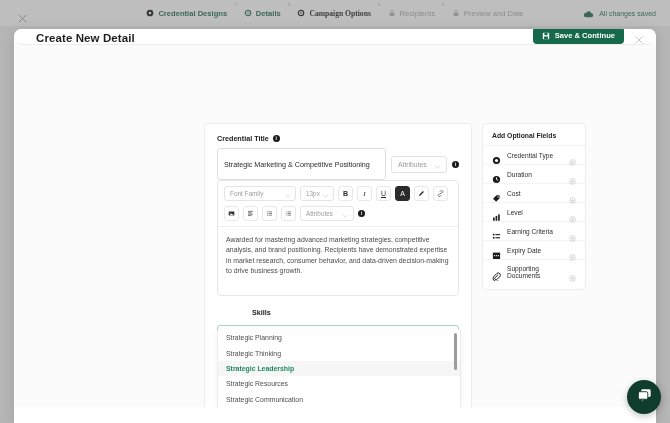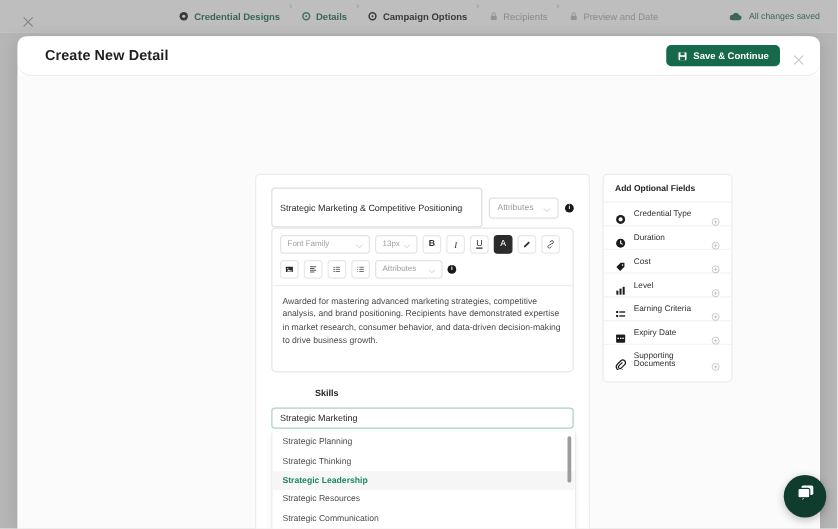--- a/index.html
+++ b/index.html
@@ -35,41 +35,41 @@
   .tb-close {
     position:absolute; left:18px; top:9px;
     width:9px; height:9px; opacity:.55;
   }
   .crumbs {
     position:absolute; left:0; right:0; top:0; height:26px;
     display:flex; justify-content:center; gap:5px;
   }
   .crumb { display:flex; align-items:center; gap:4px; font-size:7.6px; }
   .crumb .ci { width:8px; height:8px; display:inline-block; flex:none; }
-  .crumb.active .cl { color:#1b1b1b; font-weight:bold; }
+  .crumb.active .cl { color:#1b1b1b; font-weight:bold;font-family:Liberation Serif, serif; }
   .crumb.done .cl { color:#1f6a4d; font-weight:bold; }
   .crumb.locked .cl { color:#a9a9a9; }
   .sep { color:#b5b5b5; font-size:8px; margin:0 2px; }
 
   .saved {
     position:absolute; right:14px; top:0; height:26px;
     display:flex; align-items:center; gap:5px;
   }
   .saved .txt { font-size:7px; color:#1f6a4d; }
 
   
   .modal {
     position:absolute; left:14px; top:29px; width:642px; height:394px;
     background:#ffffff;
     border-radius:7px 7px 0 0;
     box-shadow:0 2px 14px rgba(0,0,0,.12);
     overflow:hidden;
   }
   .modal-head {
-    height:32px; display:flex; align-items:center;
+    height:16px; display:flex; align-items:flex-end;
     padding:0 12px 0 22px; border-bottom:1px solid #ececec;
     background:#fff;
     border-radius:11px;
   }
   .modal-title { font-size:11.5px; font-weight:bold; color:#1f1f1f; letter-spacing:.1px; }
   .head-right { margin-left:auto; display:flex; align-items:center; gap:10px; }
   .btn-save {
     display:flex; align-items:center; gap:5px;
     background:#17694b; color:#fff;
     border:none; border-radius:4px;
@@ -297,20 +297,24 @@
               <path d="M1.5 1.5 L8.5 8.5 M8.5 1.5 L1.5 8.5" stroke="#8a8a8a" stroke-width="1" fill="none"></path>
             </svg>
         </span>
       </div>
     </div>
 
     <div class="modal-body">
 
       <div class="form-card">
 
+        <div class="fld-label">
+          <span>Credential Title</span>
+          <span class="info-dot">i</span>
+        </div>
         <div class="row">
           <input class="text-input" value="Strategic Marketing &amp; Competitive Positioning" style="">
           <div class="sel">
             <span>Attributes</span>
             <span class="chev">
               <svg viewBox="0 0 8 5" width="7" height="4">
                   <path d="M1 1 L4 4 L7 1" fill="none" stroke="#9a9a9a" stroke-width="1"></path>
                 </svg>
             </span>
           </div>

